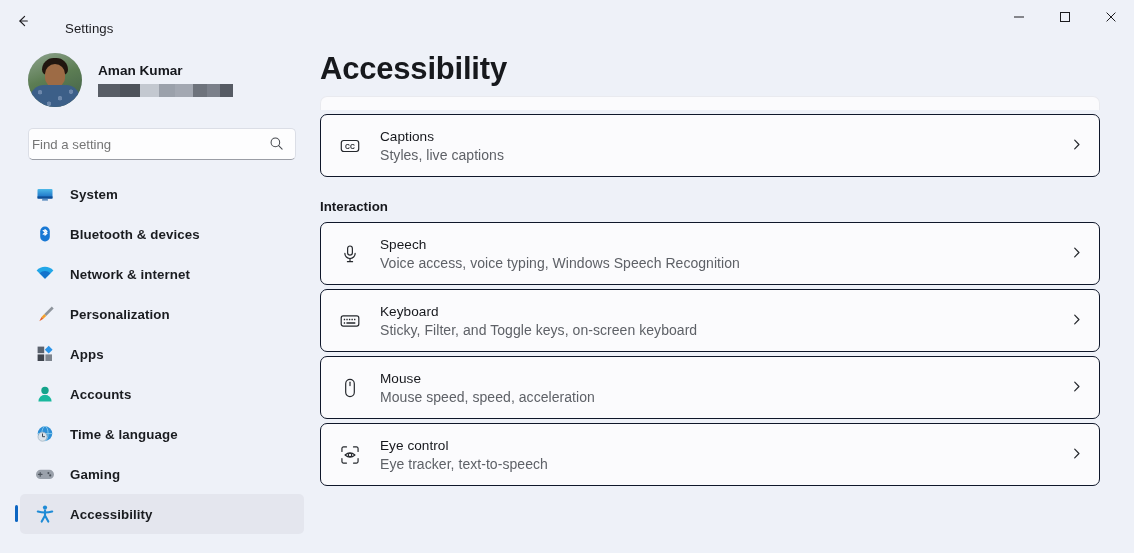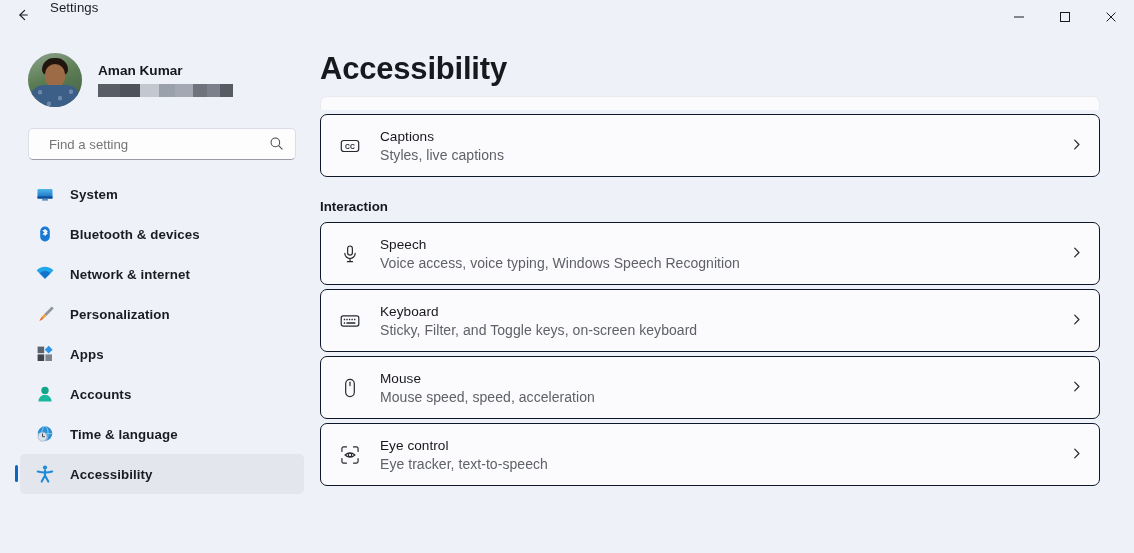--- a/index.html
+++ b/index.html
@@ -8,21 +8,21 @@
     font-family:"Liberation Sans", sans-serif;
     background:#eef1f8;
     overflow:hidden;
     -webkit-font-smoothing:antialiased;
   }
   #app { position:relative; width:1134px; height:553px; background:#eef1f8; }
 
   
   #titlebar {
     position:absolute; top:0; left:0; width:1134px; height:36px;
-    display:flex; align-items:flex-start;
+    display:flex; align-items:flex-end;gap:15px;
   }
   #back-btn {
     width:34px; height:30px; margin-left:6px;
     display:flex; align-items:center; justify-content:center;
     border-radius:5px; cursor:pointer;
   }
   #back-btn svg { display:block; }
   #titlebar-title {
     margin-left:10px; font-size:13.2px; color:#1b1b1f; letter-spacing:.1px;
   }
@@ -69,21 +69,21 @@
   #search-wrap { margin:16px 16px 0 16px; position:relative; }
   #search-box {
     width:268px; height:32px; background:#fdfdfe;
     border:1px solid #dbdee6; border-bottom-color:#9a9da5;
     border-radius:5px;
     display:flex; align-items:center;
   }
   #search-input {
     border:0; outline:0; background:transparent;
     font-family:"Liberation Sans", sans-serif; font-size:13.2px; color:#15803d;
-    margin-left:20px; width:215px;
+    margin-left:3px; width:215px;
   }
   #search-icon { position:absolute; right:12px; top:8px; }
 
   #navlist { margin-top:14px; }
   .nav-item {
     position:relative; height:40px; margin:0 8px 0 8px; padding-left:14px;
     display:flex; align-items:center; border-radius:5px; cursor:pointer;
   }
   .nav-item.selected { background:#e4e6ee; }
   .nav-ind {
@@ -284,20 +284,32 @@
             <circle cx="10" cy="9.6" r="7.3" fill="#2d8fd6"></circle>
             <ellipse cx="10" cy="9.6" rx="3.1" ry="7.3" fill="none" stroke="#8fd0f0" stroke-width=".85"></ellipse>
             <path d="M2.9 9.6 H17.1" stroke="#8fd0f0" stroke-width=".85"></path>
             <circle cx="7.5" cy="12.7" r="4.5" fill="#d9e2ea" stroke="#9fb0bd" stroke-width=".7"></circle>
             <path d="M7.5 9.9 V12.7 H9.6" fill="none" stroke="#3c4854" stroke-width="1" stroke-linecap="round"></path>
           </svg>
         </span>
         <span class="nav-label">Time &amp; language</span>
       </div>
 
+      <div class="nav-item">
+
+        <span class="nav-ico">
+          <svg width="20" height="20" viewBox="0 0 20 20">
+            <path d="M5.6 5.8 H14.4 A4.6 4.6 0 0 1 14.4 15 H5.6 A4.6 4.6 0 0 1 5.6 5.8 Z" fill="#9aa1ab"></path>
+            <path d="M5.2 8.6 V12.2 M3.4 10.4 H7" stroke="#4b525b" stroke-width="1.15" stroke-linecap="round"></path>
+            <circle cx="13.4" cy="9.1" r="1.05" fill="#4b525b"></circle>
+            <circle cx="15.2" cy="11.4" r="1.05" fill="#4b525b"></circle>
+          </svg>
+        </span>
+        <span class="nav-label">Gaming</span>
+      </div>
 
       <div class="nav-item selected">
         <div class="nav-ind"></div>
         <span class="nav-ico">
           <svg width="20" height="20" viewBox="0 0 20 20">
             <circle cx="10" cy="3.6" r="2.1" fill="#1e8bd6"></circle>
             <path d="M2.8 7.6 Q10 9.5 17.2 7.6" stroke="#1e8bd6" stroke-width="2.1" fill="none" stroke-linecap="round"></path>
             <path d="M10 6.6 V11.6 M10 11.6 L6.7 17.6 M10 11.6 L13.3 17.6" stroke="#1e8bd6" stroke-width="2.1" fill="none" stroke-linecap="round" stroke-linejoin="round"></path>
           </svg>
         </span>

